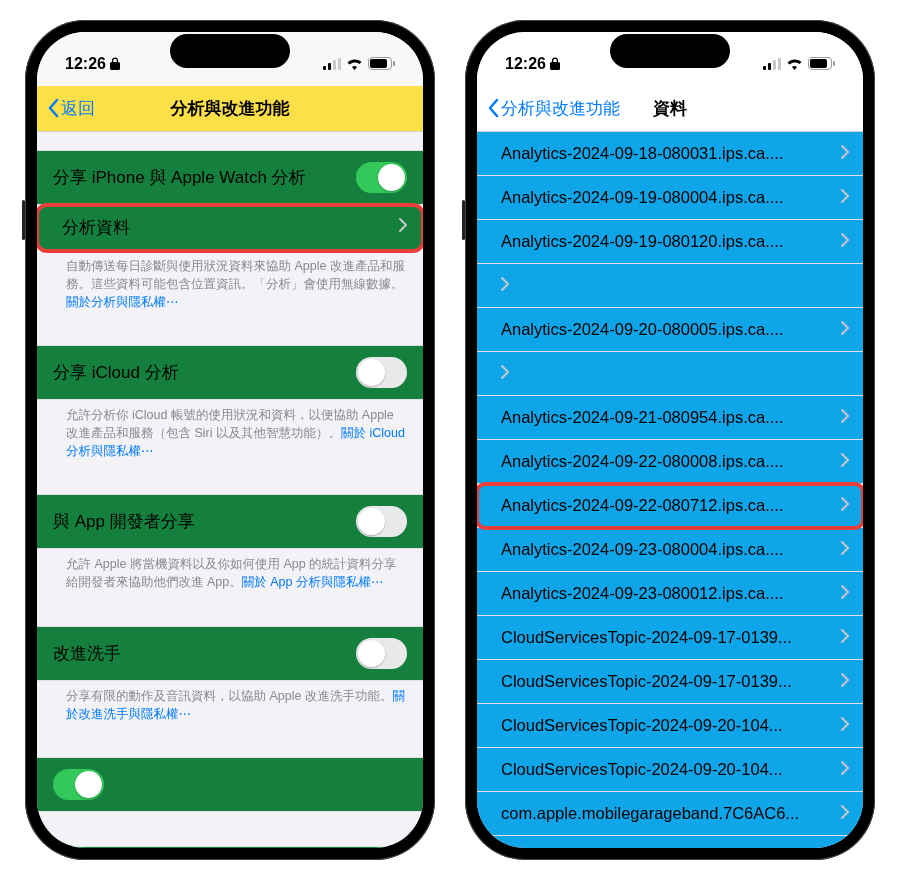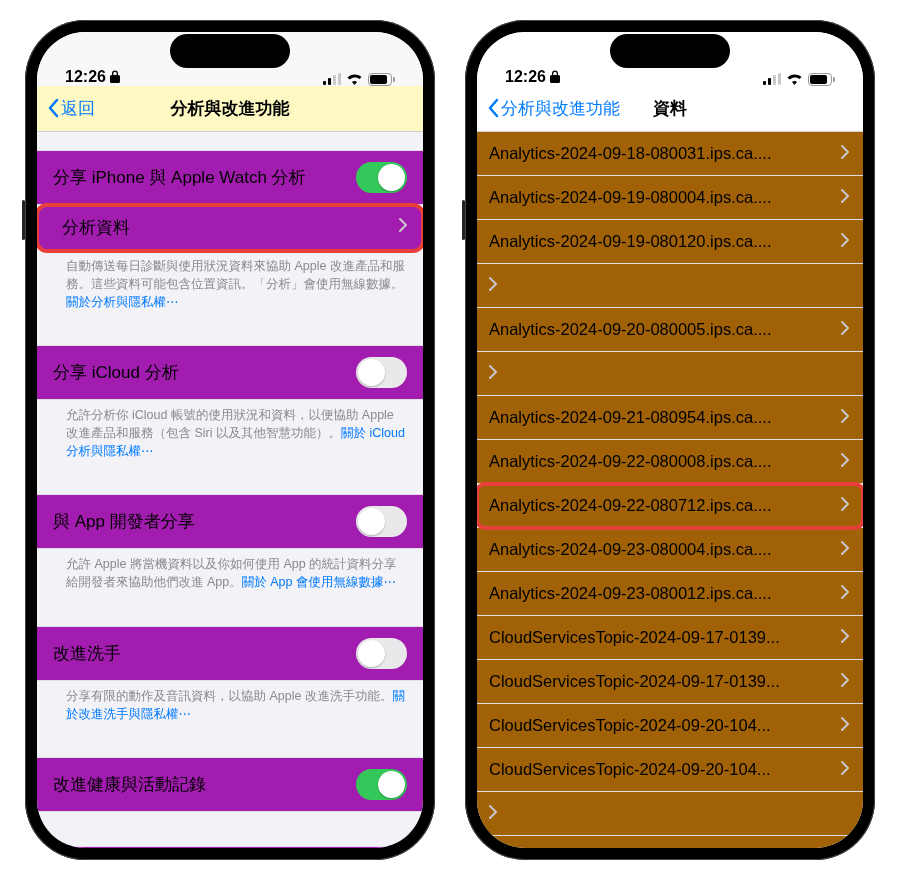--- a/index.html
+++ b/index.html
@@ -43,56 +43,56 @@
     width: 120px;
     height: 34px;
     background: #000;
     border-radius: 20px;
     z-index: 10;
   }
   .status-bar {
     height: 54px;
     display: flex;
     justify-content: space-between;
-    align-items: flex-end;
+    align-items: center;
     padding: 10px 28px 0 28px;
     font-size: 16px;
     font-weight: 600;
     background: #f8f8f8;
   }
   .screen.white .status-bar { background:#fff; }
   .sb-left { display:flex; align-items:center; gap:4px; }
   .sb-right { display:flex; align-items:center; gap:5px; }
   .sb-right svg { display:block; }
   .nav-bar {
     height: 46px;
     display: flex;
     align-items: center;
     padding: 0 10px;
-    background: #fef9c3;
+    background: #fde047;
     border-bottom: 0.5px solid #d0d0d4;
     position: relative;
   }
   .screen.white .nav-bar { background:#fff; }
   .nav-back {
     display:flex; align-items:center; color:#007aff; font-size:17px;
   }
   .nav-back svg { margin-right:2px; }
   .nav-title {
     position:absolute; left:0; right:0; text-align:center;
     font-size:17px; font-weight:600; color:#000;
     pointer-events:none;
   }
   .content {
     height: calc(100% - 100px);
     overflow: hidden;
   }
   .group { margin-top: 34px; }
   .cell {
-    background:#a21caf;
+    background:#15803d;
     padding: 11px 16px;
     display:flex;
     align-items:center;
     justify-content:space-between;
     font-size:17px;
     min-height:44px;
     border-top:0.5px solid #e0e0e4;
     border-bottom:0.5px solid #e0e0e4;
   }
   .cell + .cell { border-top:none; }
@@ -120,22 +120,22 @@
   .highlight {
     outline: 4px solid #e83f3b;
     outline-offset: -2px;
     border-radius: 10px;
     position: relative;
     z-index: 2;
     padding-left: 25px;
   }
   
   .file-row {
-    background:#a16207;
-    padding: 12px 14px 12px 12px;
+    background:#0ea5e9;
+    padding: 12px 14px 12px 24px;
     display:flex; align-items:center; justify-content:space-between;
     font-size:16.5px;
     border-bottom:0.5px solid #e0e0e4;
     min-height:44px;
   }
   .file-label {
     color:#000; white-space:nowrap; overflow:hidden; text-overflow:ellipsis; max-width:320px;
   }
   .file-row.highlight { border-radius:8px;align-items:center; }
   .first-group { margin-top:18px; }
@@ -209,36 +209,35 @@
         <span>允許分析你 iCloud 帳號的使用狀況和資料，以便協助 Apple 改進產品和服務（包含 Siri 以及其他智慧功能）。</span><span class="link">關於 iCloud 分析與隱私權⋯</span>
       </div>
 
       <div class="group">
         <div class="cell">
           <span class="cell-label">與 App 開發者分享</span>
           <div class="toggle off"></div>
         </div>
       </div>
       <div class="footer-note">
-        <span>允許 Apple 將當機資料以及你如何使用 App 的統計資料分享給開發者來協助他們改進 App。</span><span class="link">關於 App 會使用無線數據⋯</span>
+        <span>允許 Apple 將當機資料以及你如何使用 App 的統計資料分享給開發者來協助他們改進 App。</span><span class="link">關於 App 分析與隱私權⋯</span>
       </div>
 
       <div class="group">
         <div class="cell">
           <span class="cell-label">改進洗手</span>
           <div class="toggle off"></div>
         </div>
       </div>
       <div class="footer-note">
         <span>分享有限的動作及音訊資料，以協助 Apple 改進洗手功能。</span><span class="link">關於改進洗手與隱私權⋯</span>
       </div>
 
       <div class="group">
         <div class="cell">
-          <span class="cell-label">改進健康與活動記錄</span>
           <div class="toggle on"></div>
         </div>
       </div>
 
       <div class="group">
         <div class="cell">
           
           
         </div>
       </div>
@@ -367,20 +366,21 @@
               <path d="M1 1l6 6-6 6" stroke="#c7c7cc" stroke-width="2" fill="none" stroke-linecap="round" stroke-linejoin="round"></path>
             </svg></span>
         </div>
         <div class="file-row">
           <span class="file-label">CloudServicesTopic-2024-09-20-104...</span>
           <span><svg width="8" height="14" viewBox="0 0 8 14">
               <path d="M1 1l6 6-6 6" stroke="#c7c7cc" stroke-width="2" fill="none" stroke-linecap="round" stroke-linejoin="round"></path>
             </svg></span>
         </div>
         <div class="file-row">
+          <span class="file-label">com.apple.mobilegarageband.7C6AC6...</span>
           <span><svg width="8" height="14" viewBox="0 0 8 14">
               <path d="M1 1l6 6-6 6" stroke="#c7c7cc" stroke-width="2" fill="none" stroke-linecap="round" stroke-linejoin="round"></path>
             </svg></span>
         </div>
         <div class="file-row"></div>
       </div>
   </div>
 </div>
 
 </body></html>

